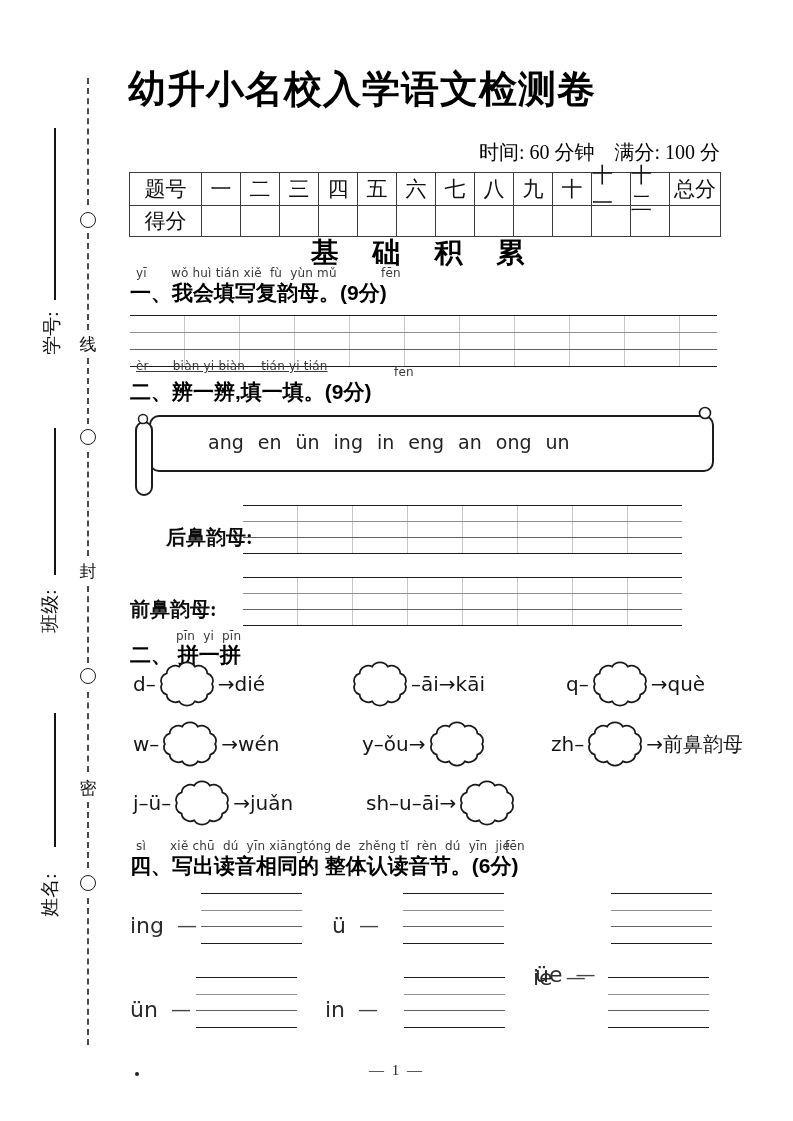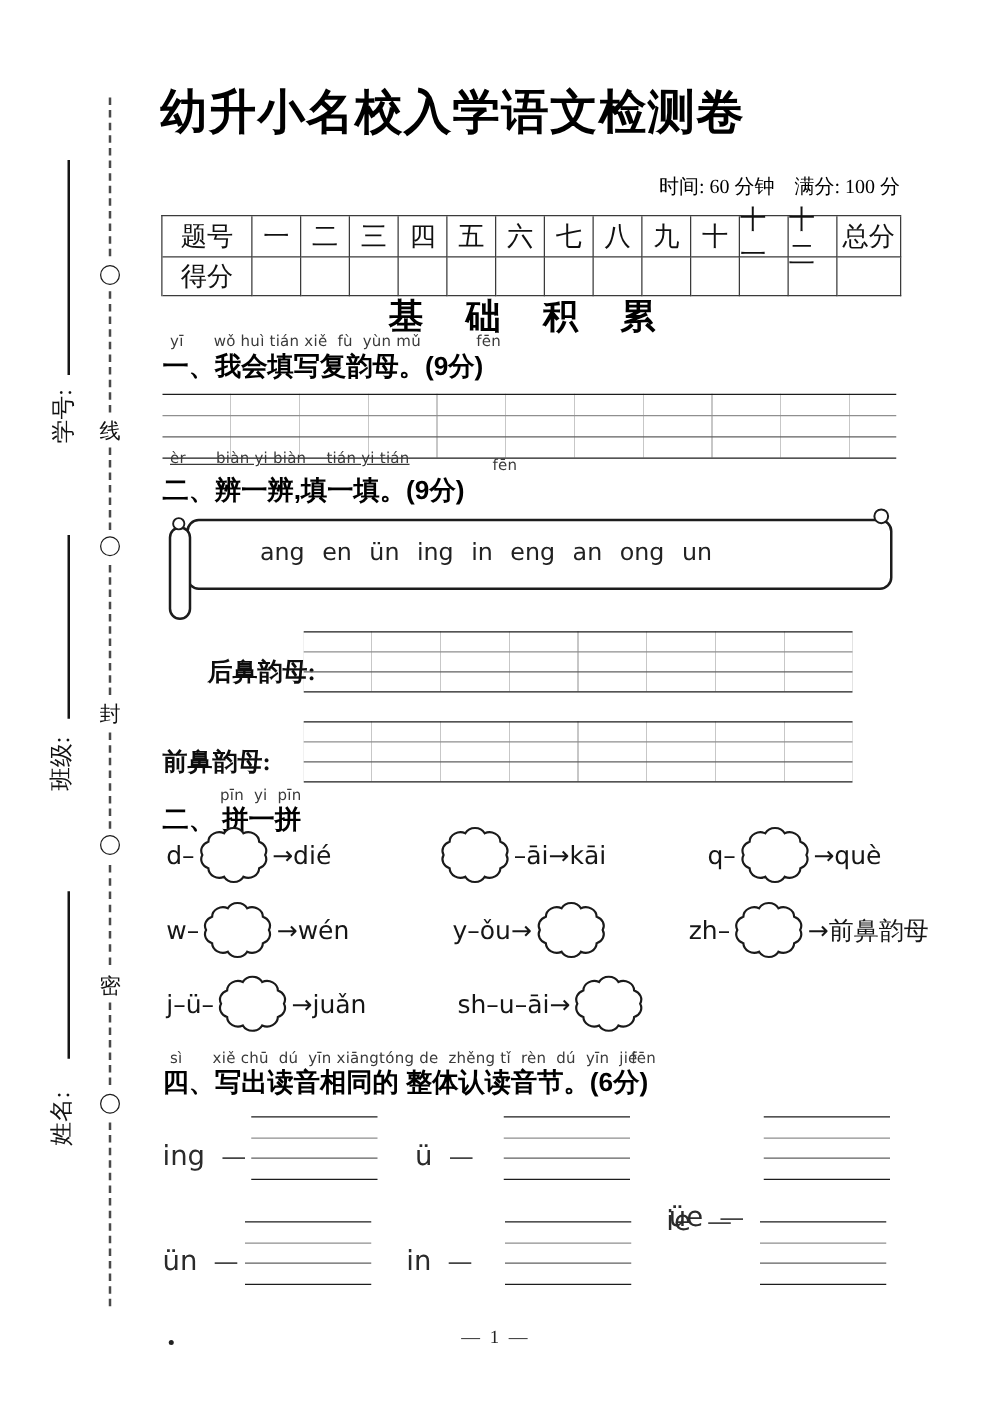--- a/index.html
+++ b/index.html
@@ -15,21 +15,21 @@
     transform:rotate(-90deg);}
   .dseg{position:absolute;left:87px;width:0;border-left:2px dashed #4a4a4a;}
   .dcirc{position:absolute;left:80px;width:14px;height:14px;border:1.7px solid #1d1d1d;
     border-radius:50%;background:#fff;}
   .schar{position:absolute;left:77px;width:22px;text-align:center;
     font-family:"Liberation Serif","DejaVu Serif",serif;font-size:17px;color:#111;}
   
   .title{position:absolute;left:128px;top:64px;width:592px;text-align:left;
     font-size:38px;font-weight:900;letter-spacing:1px;color:#000;}
   .meta{position:absolute;left:128px;top:139px;width:592px;text-align:right;
-    font-family:"Liberation Serif","DejaVu Serif",serif;font-size:16px;color:#000;white-space:pre;}
+    font-family:"Liberation Serif","DejaVu Serif",serif;font-size:20px;color:#000;white-space:pre;}
   
   .stable{position:absolute;left:129px;top:172px;width:591px;
     display:grid;grid-template-columns:72px repeat(12,39px) 51px;
     border-top:1.4px solid #3b3b3b;border-left:1.4px solid #3b3b3b;
     font-family:"Liberation Serif","DejaVu Serif",serif;font-size:21px;}
   .stable .cell{border-right:1.4px solid #3b3b3b;border-bottom:1.4px solid #3b3b3b;
     display:flex;align-items:center;justify-content:center;}
   .stable .h{height:32px;} .stable .s{height:30px;}
   
   .section-title{position:absolute;left:128px;top:234px;width:592px;text-align:center;

